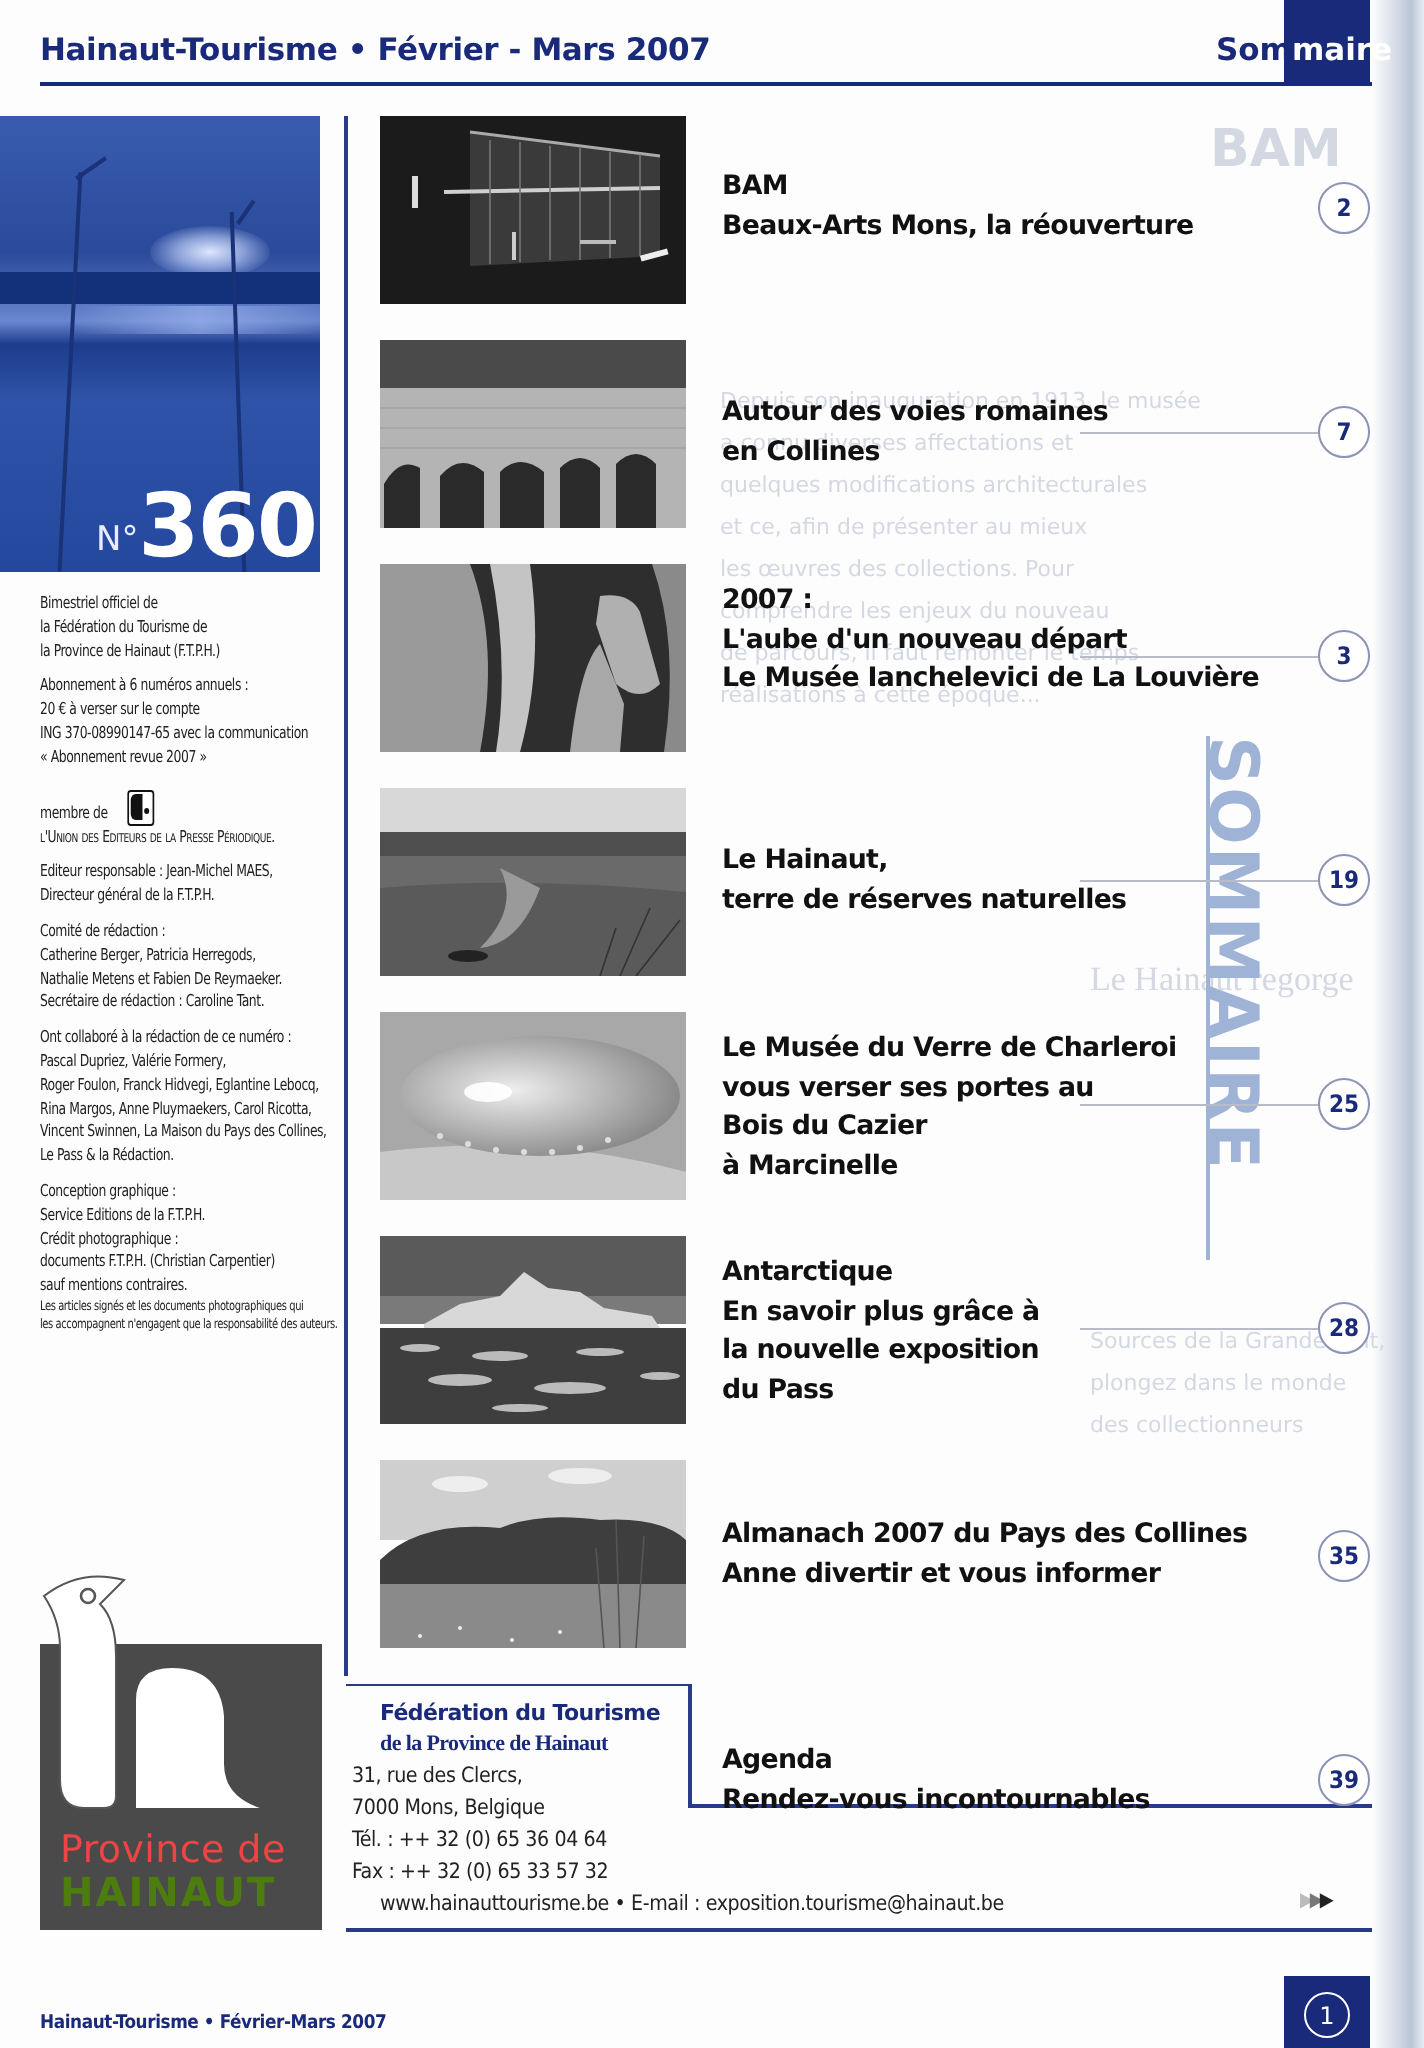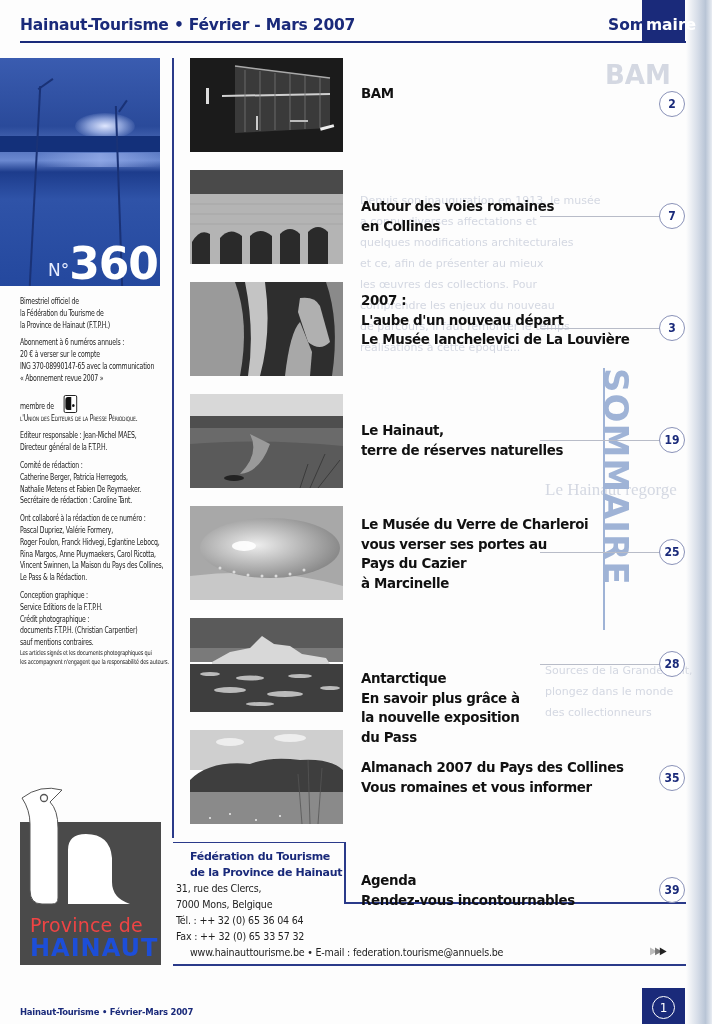--- a/index.html
+++ b/index.html
@@ -44,21 +44,21 @@
   .upp-logo::after { content: ""; position: absolute; left: 9px; top: 8px; width: 3px; height: 3px; background: #111; border-radius: 50%; }
   .smallcaps { font-variant: small-caps; }
 
   
   .col-rule { position: absolute; left: 172px; top: 58px; width: 1.5px; height: 780px; background: #2a3a8a; }
 
   
   .ph-logo { position: absolute; left: 20px; top: 822px; width: 141px; height: 143px; background: #4a4a4a; }
   .ph-bird { position: absolute; left: 10px; top: 780px; }
   .ph-text1 { position: absolute; left: 30px; top: 914px; color: #ef4444; font-family: "DejaVu Sans", sans-serif; font-size: 19px; letter-spacing: 0.2px; }
-  .ph-text2 { position: absolute; left: 30px; top: 934px; color: #1d4ed8; font-family: "DejaVu Sans", sans-serif; font-weight: bold; font-size: 24px; letter-spacing: 1px; }
+  .ph-text2 { position: absolute; left: 30px; top: 934px; color: #4d7c0f; font-family: "DejaVu Sans", sans-serif; font-weight: bold; font-size: 20px; letter-spacing: 1px; }
 
   
   .thumb { position: absolute; left: 190px; width: 153px; height: 94px; overflow: hidden; }
   .entry-title { position: absolute; left: 361px; font-family: "DejaVu Sans", sans-serif; font-size: 13.4px; line-height: 19.5px;
     color: #111; font-weight: 600; letter-spacing: -0.35px; }
   .entry-rule { position: absolute; height: 1px; background: #b8bcc8; }
   .page-badge { position: absolute; left: 659px; width: 26px; height: 26px; border-radius: 50%; border: 1.5px solid #8a92b8;
     background: #fff; color: #1a2a7a; font-family: "DejaVu Sans Condensed","DejaVu Sans", sans-serif; font-weight: bold; font-size: 12px;
     display: flex; align-items: center; justify-content: center; }
 
@@ -195,20 +195,21 @@
         <line x1="130" y1="19" x2="130" y2="70"></line>
       </g>
     <rect x="16" y="30" width="3" height="16" fill="#ddd"></rect>
     <rect x="130" y="68" width="14" height="3" fill="#eee" transform="rotate(-15 137 69)"></rect>
     <rect x="66" y="58" width="2" height="14" fill="#ccc"></rect>
       <rect x="100" y="62" width="18" height="2" fill="#bbb"></rect>
   </svg>
 </div>
 <div class="entry-title" style="top:84px;">
   <span>BAM</span><br>
+  <span>Beaux-Arts Mons, la réouverture</span>
 </div>
 <div class="page-badge" style="top:91px;">2</div>
 
 <div class="thumb" style="top:170px;">
   <svg width="153" height="94">
     <rect x="0" y="0" width="153" height="26" fill="#4a4a4a"></rect>
     <rect x="0" y="0" width="153" height="26" fill="url(#trees)" opacity="0.5"></rect>
     <rect x="0" y="24" width="153" height="70" fill="#b4b4b4"></rect>
     <g fill="#2a2a2a">
       <path d="M2 94 L2 72 Q10 58 20 64 L20 94 Z"></path>
@@ -290,21 +291,21 @@
         <circle cx="72" cy="70" r="1.5"></circle>
         <circle cx="86" cy="70" r="1.5"></circle>
         <circle cx="100" cy="68" r="1.5"></circle>
         <circle cx="114" cy="64" r="1.5"></circle>
       </g>
   </svg>
 </div>
 <div class="entry-title" style="top:515px;">
   <span>Le Musée du Verre de Charleroi</span><br>
   <span>vous verser ses portes au</span><br>
-  <span>Pays du Cazier</span><br>
+  <span>Bois du Cazier</span><br>
   <span>à Marcinelle</span>
 </div>
 <div class="entry-rule" style="left:540px;top:552px;width:120px;"></div>
 <div class="page-badge" style="top:539px;">25</div>
 
 <div class="thumb" style="top:618px;">
   <svg width="153" height="94">
     <rect width="153" height="42" fill="#5a5a5a"></rect>
     <rect y="30" width="153" height="14" fill="#7a7a7a"></rect>
     <path d="M22 44 L40 34 L60 30 L72 18 L84 26 L100 28 L112 36 L136 40 L140 46 L22 46 Z" fill="#d8d8d8"></path>
@@ -313,21 +314,21 @@
         <ellipse cx="20" cy="56" rx="10" ry="2"></ellipse>
         <ellipse cx="60" cy="60" rx="14" ry="2.5"></ellipse>
         <ellipse cx="110" cy="58" rx="12" ry="2"></ellipse>
         <ellipse cx="40" cy="72" rx="16" ry="3"></ellipse>
         <ellipse cx="95" cy="76" rx="18" ry="3"></ellipse>
         <ellipse cx="140" cy="70" rx="10" ry="2"></ellipse>
         <ellipse cx="70" cy="86" rx="14" ry="2"></ellipse>
       </g>
   </svg>
 </div>
-<div class="entry-title" style="top:627px;margin-top:42px;">
+<div class="entry-title" style="top:627px;">
   <span>Antarctique</span><br>
   <span>En savoir plus grâce à</span><br>
   <span>la nouvelle exposition</span><br>
   <span>du Pass</span>
 </div>
 <div class="entry-rule" style="left:540px;top:664px;width:120px;"></div>
 <div class="page-badge" style="top:651px;text-align:right;">28</div>
 
 <div class="thumb" style="top:730px;">
   <svg width="153" height="94">
@@ -344,39 +345,39 @@
     <g fill="#eee">
         <circle cx="20" cy="88" r="1"></circle>
         <circle cx="40" cy="84" r="1"></circle>
         <circle cx="66" cy="90" r="1"></circle>
         <circle cx="90" cy="86" r="1"></circle>
       </g>
   </svg>
 </div>
 <div class="entry-title" style="top:758px;">
   <span>Almanach 2007 du Pays des Collines</span><br>
-  <span>Vous romaines et vous informer</span>
+  <span>Anne divertir et vous informer</span>
 </div>
 <div class="page-badge" style="top:765px;">35</div>
 
 <div class="contact-box"></div>
 <div class="contact-box-v"></div>
 <div class="contact-h" style="top:850px;">Fédération du Tourisme</div>
-<div class="contact-h" style="top:866px;">de la Province de Hainaut</div>
+<div class="contact-h" style="top:866px;font-family:Liberation Serif, serif;">de la Province de Hainaut</div>
 <div class="contact-l" style="top:882px;">31, rue des Clercs,</div>
 <div class="contact-l" style="top:898px;">7000 Mons, Belgique</div>
 <div class="contact-l" style="top:914px;">Tél. : ++ 32 (0) 65 36 04 64</div>
 <div class="contact-l" style="top:930px;">Fax : ++ 32 (0) 65 33 57 32</div>
 <div class="contact-rule-mid"></div>
 
 <div class="entry-title" style="top:871px;">
   <span>Agenda</span><br>
   <span>Rendez-vous incontournables</span>
 </div>
 <div class="page-badge" style="top:877px;">39</div>
 
-<div class="web-line">www.hainauttourisme.be • E-mail : federation.tourisme@annuels.be</div>
+<div class="web-line">www.hainauttourisme.be • E-mail : exposition.tourisme@hainaut.be</div>
 <div class="arrows"><span class="a1">▶</span><span class="a2">▶</span><span class="a3">▶</span></div>
 <div class="bottom-rule"></div>
 
 <div class="footer-title">Hainaut-Tourisme • Février-Mars 2007</div>
 <div class="footer-block"></div>
 <div class="footer-page">1</div>
 
 </body></html>

